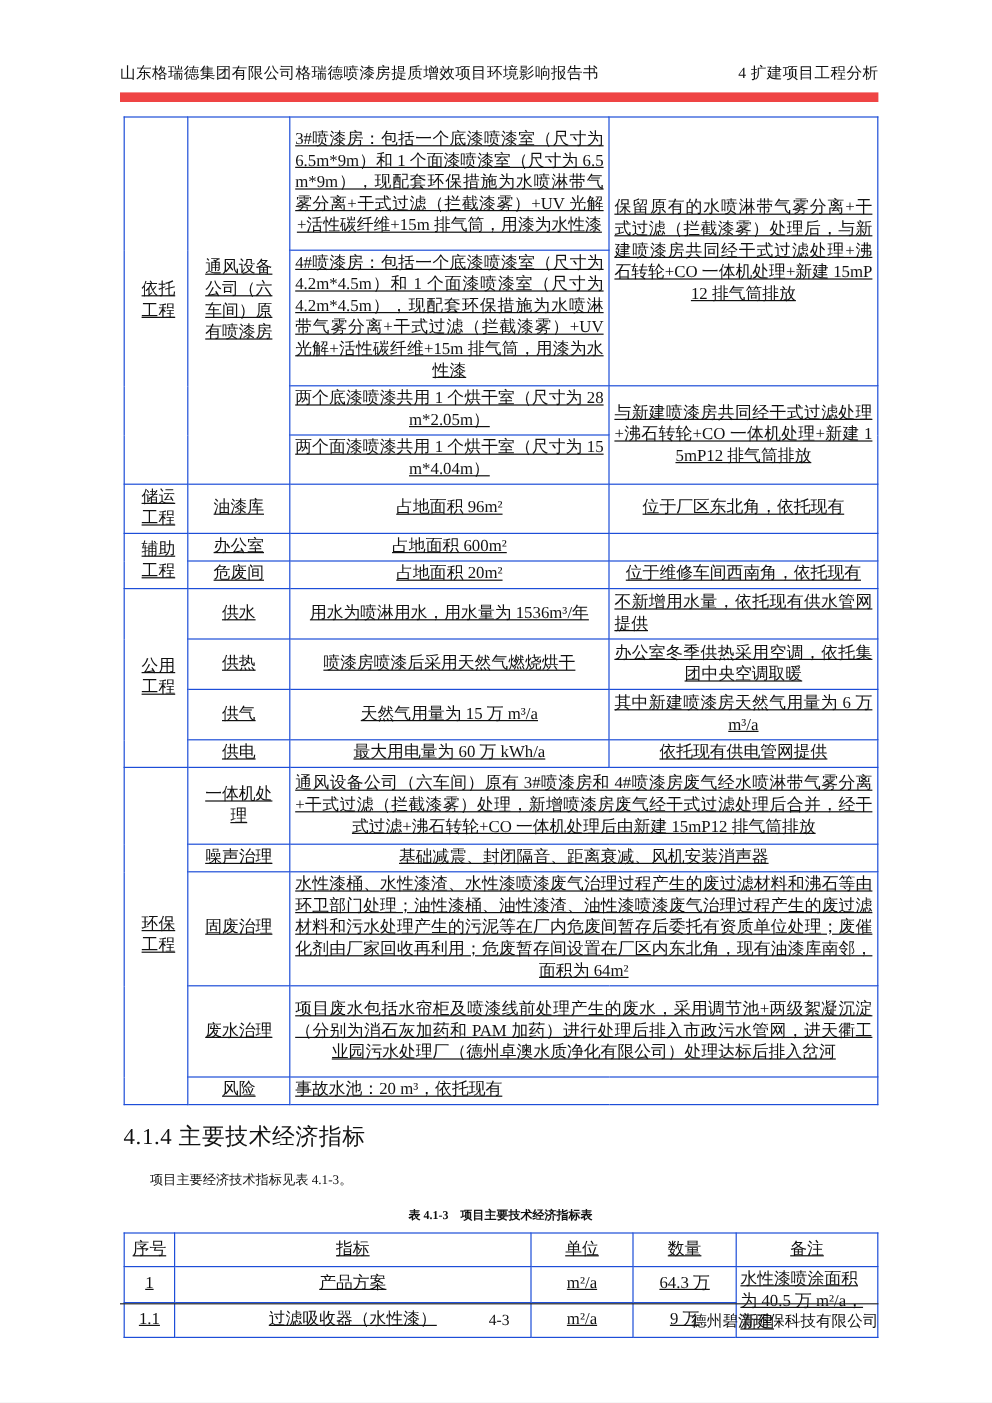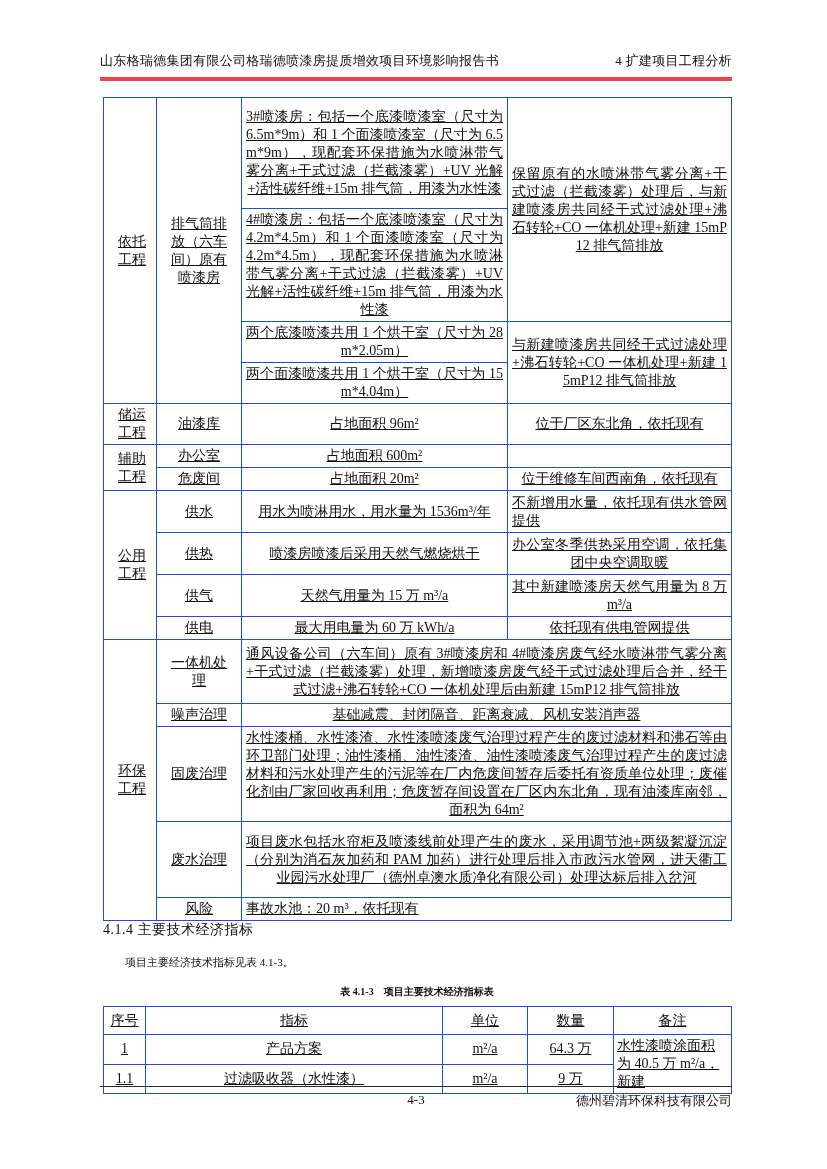--- a/index.html
+++ b/index.html
@@ -14,21 +14,21 @@
     overflow: hidden;
   }
   .header {
     position: absolute;
     top: 52px; left: 100px; width: 632px;
     display: flex;
     justify-content: space-between;
     align-items: flex-end;
     font-size: 13px;
     padding-bottom: 7px;
-    border-bottom: 4px solid #ef4444;
+    border-bottom: 8px solid #ef4444;
     letter-spacing: 0.3px;
   }
   .content {
     position: absolute;
     top: 97px; left: 103px; width: 628px;
   }
   table { border-collapse: collapse; width: 628px; table-layout: fixed; }
   td, th {
     border: 1px solid #1d4ed8;
     font-size: 14px;
@@ -52,21 +52,22 @@
   .tl   { text-align: left; }
   tr.h112 { height: 111px; }
   tr.h40  { height: 39px; }
   tr.h22  { height: 22px; }
   tr.h44  { height: 42px; }
   tr.h66  { height: 64px; }
   tr.h96  { height: 92px; }
   tr.h78  { height: 76px; }
   
   .sec {
-    font-size: 14px;
+    margin-top: 13px;
+    font-size: 19px;
     letter-spacing: 0.5px;
   }
   .para {
     margin-top: 16px;
     font-size: 11px;
     text-indent: 2em;
   }
   .caption {
     margin-top: 15px;
     margin-bottom: 7px;
@@ -113,21 +114,21 @@
     <table class="t1">
       <colgroup>
           <col class="c1">
           <col class="c2">
           <col class="c3">
           <col class="c4">
         </colgroup>
       <tbody>
           <tr class="h112">
         <td class="lab" rowspan="4">依托工程</td>
-        <td class="lab2" rowspan="4">排气筒排放（六车间）原有喷漆房</td>
+        <td class="lab2" rowspan="4">通风设备公司（六车间）原有喷漆房</td>
         <td class="jc">3#喷漆房：包括一个底漆喷漆室（尺寸为 6.5m*9m）和 1 个面漆喷漆室（尺寸为 6.5m*9m），现配套环保措施为水喷淋带气雾分离+干式过滤（拦截漆雾）+UV 光解+活性碳纤维+15m 排气筒，用漆为水性漆</td>
         <td class="jc" rowspan="2">保留原有的水喷淋带气雾分离+干式过滤（拦截漆雾）处理后，与新建喷漆房共同经干式过滤处理+沸石转轮+CO 一体机处理+新建 15mP12 排气筒排放</td>
       </tr>
       <tr class="h112">
         <td class="jc">4#喷漆房：包括一个底漆喷漆室（尺寸为 4.2m*4.5m）和 1 个面漆喷漆室（尺寸为 4.2m*4.5m），现配套环保措施为水喷淋带气雾分离+干式过滤（拦截漆雾）+UV 光解+活性碳纤维+15m 排气筒，用漆为水性漆</td>
       </tr>
       <tr class="h40">
         <td class="jc">两个底漆喷漆共用 1 个烘干室（尺寸为 28m*2.05m）</td>
         <td class="jc" rowspan="2">与新建喷漆房共同经干式过滤处理+沸石转轮+CO 一体机处理+新建 15mP12 排气筒排放</td>
       </tr>
@@ -161,21 +162,21 @@
         <td class="jl">不新增用水量，依托现有供水管网提供</td>
       </tr>
       <tr class="h44">
         <td class="lab2">供热</td>
         <td class="cc">喷漆房喷漆后采用天然气燃烧烘干</td>
         <td class="jc">办公室冬季供热采用空调，依托集团中央空调取暖</td>
       </tr>
       <tr class="h44">
         <td class="lab2">供气</td>
         <td class="cc">天然气用量为 15 万 m³/a</td>
-        <td class="jc">其中新建喷漆房天然气用量为 8 万 m³/a</td>
+        <td class="jc">其中新建喷漆房天然气用量为 6 万 m³/a</td>
       </tr>
       <tr class="h22">
         <td class="lab2">供电</td>
         <td class="cc">最大用电量为 60 万 kWh/a</td>
         <td class="cc">依托现有供电管网提供</td>
       </tr>
 
       <tr class="h66">
         <td class="lab" rowspan="5">环保工程</td>
         <td class="lab2">一体机处理</td>

